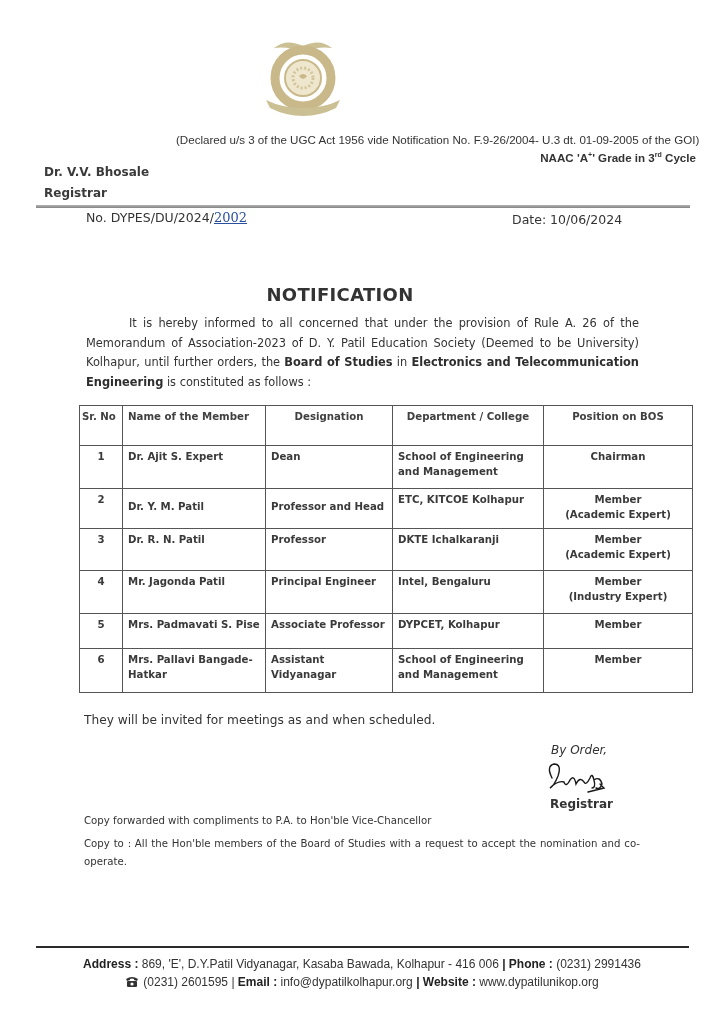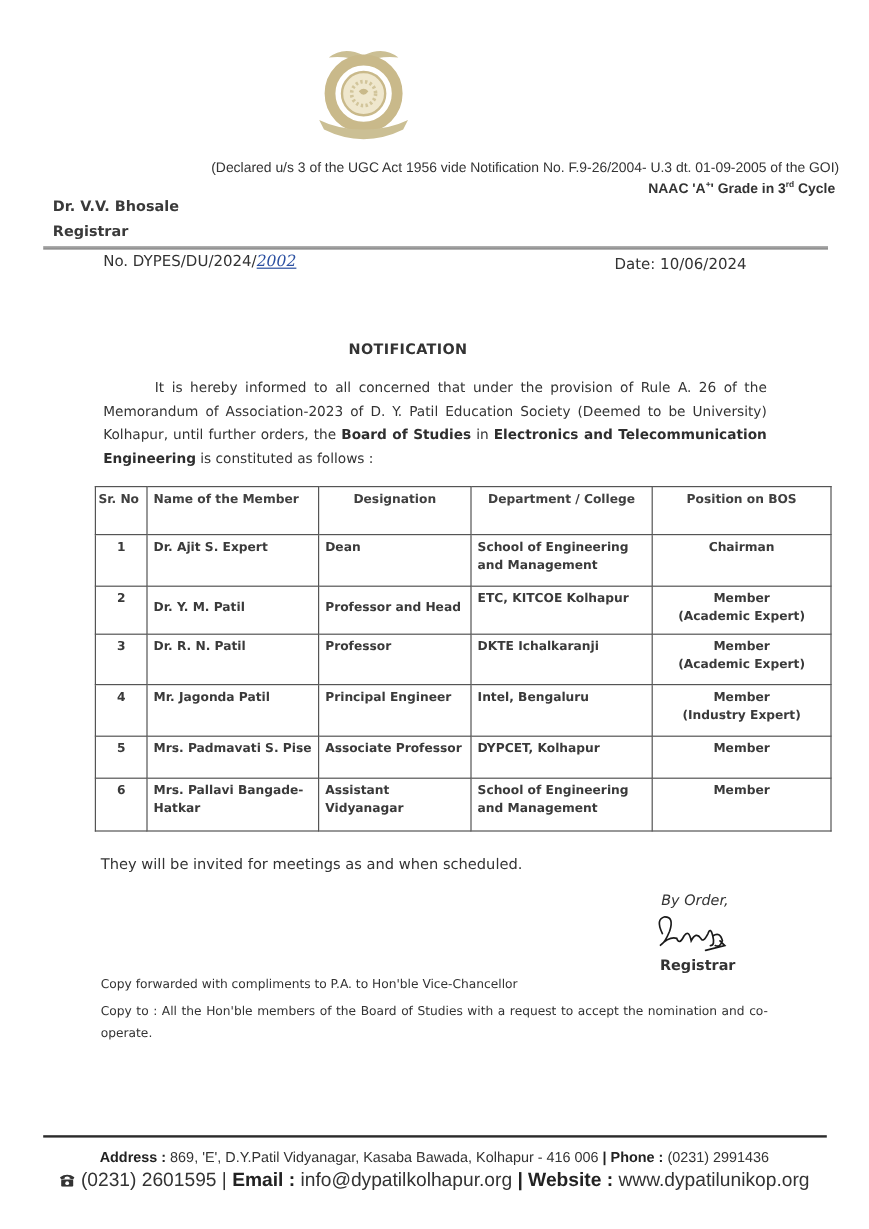--- a/index.html
+++ b/index.html
@@ -28,28 +28,28 @@
 
     .registrar-name { left: 44px; top: 165px; font-size: 12px; font-weight: bold; color: #3a3a3a; }
     .registrar-title { left: 44px; top: 186px; font-size: 12px; font-weight: bold; color: #3a3a3a; }
     .top-rule {
       left: 36px; top: 205px; width: 654px; height: 3px;
       background: linear-gradient(#9a9a9a, #5a5a5a);
       opacity: 0.75;
     }
     .ref-no { left: 86px; top: 210px; font-size: 12.5px; color: #333; white-space: nowrap; }
     .ref-hand {
-      font-family: "DejaVu Serif", serif; font-style: italic; color: #2a4fa0;
+      font-family: "DejaVu Serif", serif; color: #2a4fa0;
       font-size: 13px; text-decoration: underline; text-decoration-color: #2a4fa0;
     }
     .date { left: 512px; top: 212px; font-size: 12.5px; color: #333; white-space: nowrap; }
 
     .notif-title {
       left: 0; width: 680px; top: 284px; text-align: center;
-      font-size: 12px; font-weight: bold; color: #333; letter-spacing: 0.3px;
+      font-size: 18px; font-weight: bold; color: #333; letter-spacing: 0.3px;
     }
     .intro {
       left: 86px; top: 314px; width: 553px; font-size: 11.4px; line-height: 19.5px;
       color: #333; text-align: justify; text-indent: 43px;
     }
     .intro b { color: #2e2e2e; }
 
     
     table.bos {
       position: absolute; left: 79px; top: 405px; width: 564px;
@@ -85,21 +85,21 @@
     .copy1 { left: 84px; top: 815px; font-size: 10.2px; color: #333; white-space: nowrap; }
     .copy2 { left: 84px; top: 835px; width: 556px; font-size: 10.2px; color: #333; line-height: 18px; text-align: justify; }
 
     .footer-rule { left: 36px; top: 946px; width: 653px; height: 2px; background: #2b2b2b; }
     .addr1 {
       left: 0; width: 724px; top: 957px; text-align: center;
       font-family: "Liberation Sans", sans-serif; font-size: 12px; color: #333; white-space: nowrap;
     }
     .addr2 {
       left: 0; width: 724px; top: 975px; text-align: center;
-      font-family: "Liberation Sans", sans-serif; font-size: 16px; color: #333; white-space: nowrap;
+      font-family: "Liberation Sans", sans-serif; font-size: 12px; color: #333; white-space: nowrap;
     }
     .addr1 b, .addr2 b { color: #222; }
     .phone-icon { display: inline-block; width: 14px; height: 11px; vertical-align: -1px; margin-right: 4px; }
   </style>
 </head>
 <body>
 
 <svg class="abs logo" viewBox="0 0 82 86">
   <path d="M12 14 Q24 4 41 12 Q58 4 70 14 Q56 12 41 18 Q26 12 12 14Z" fill="#cbbf94"></path>
   <circle cx="41" cy="44" r="28" fill="none" stroke="#c9b98a" stroke-width="9"></circle>

